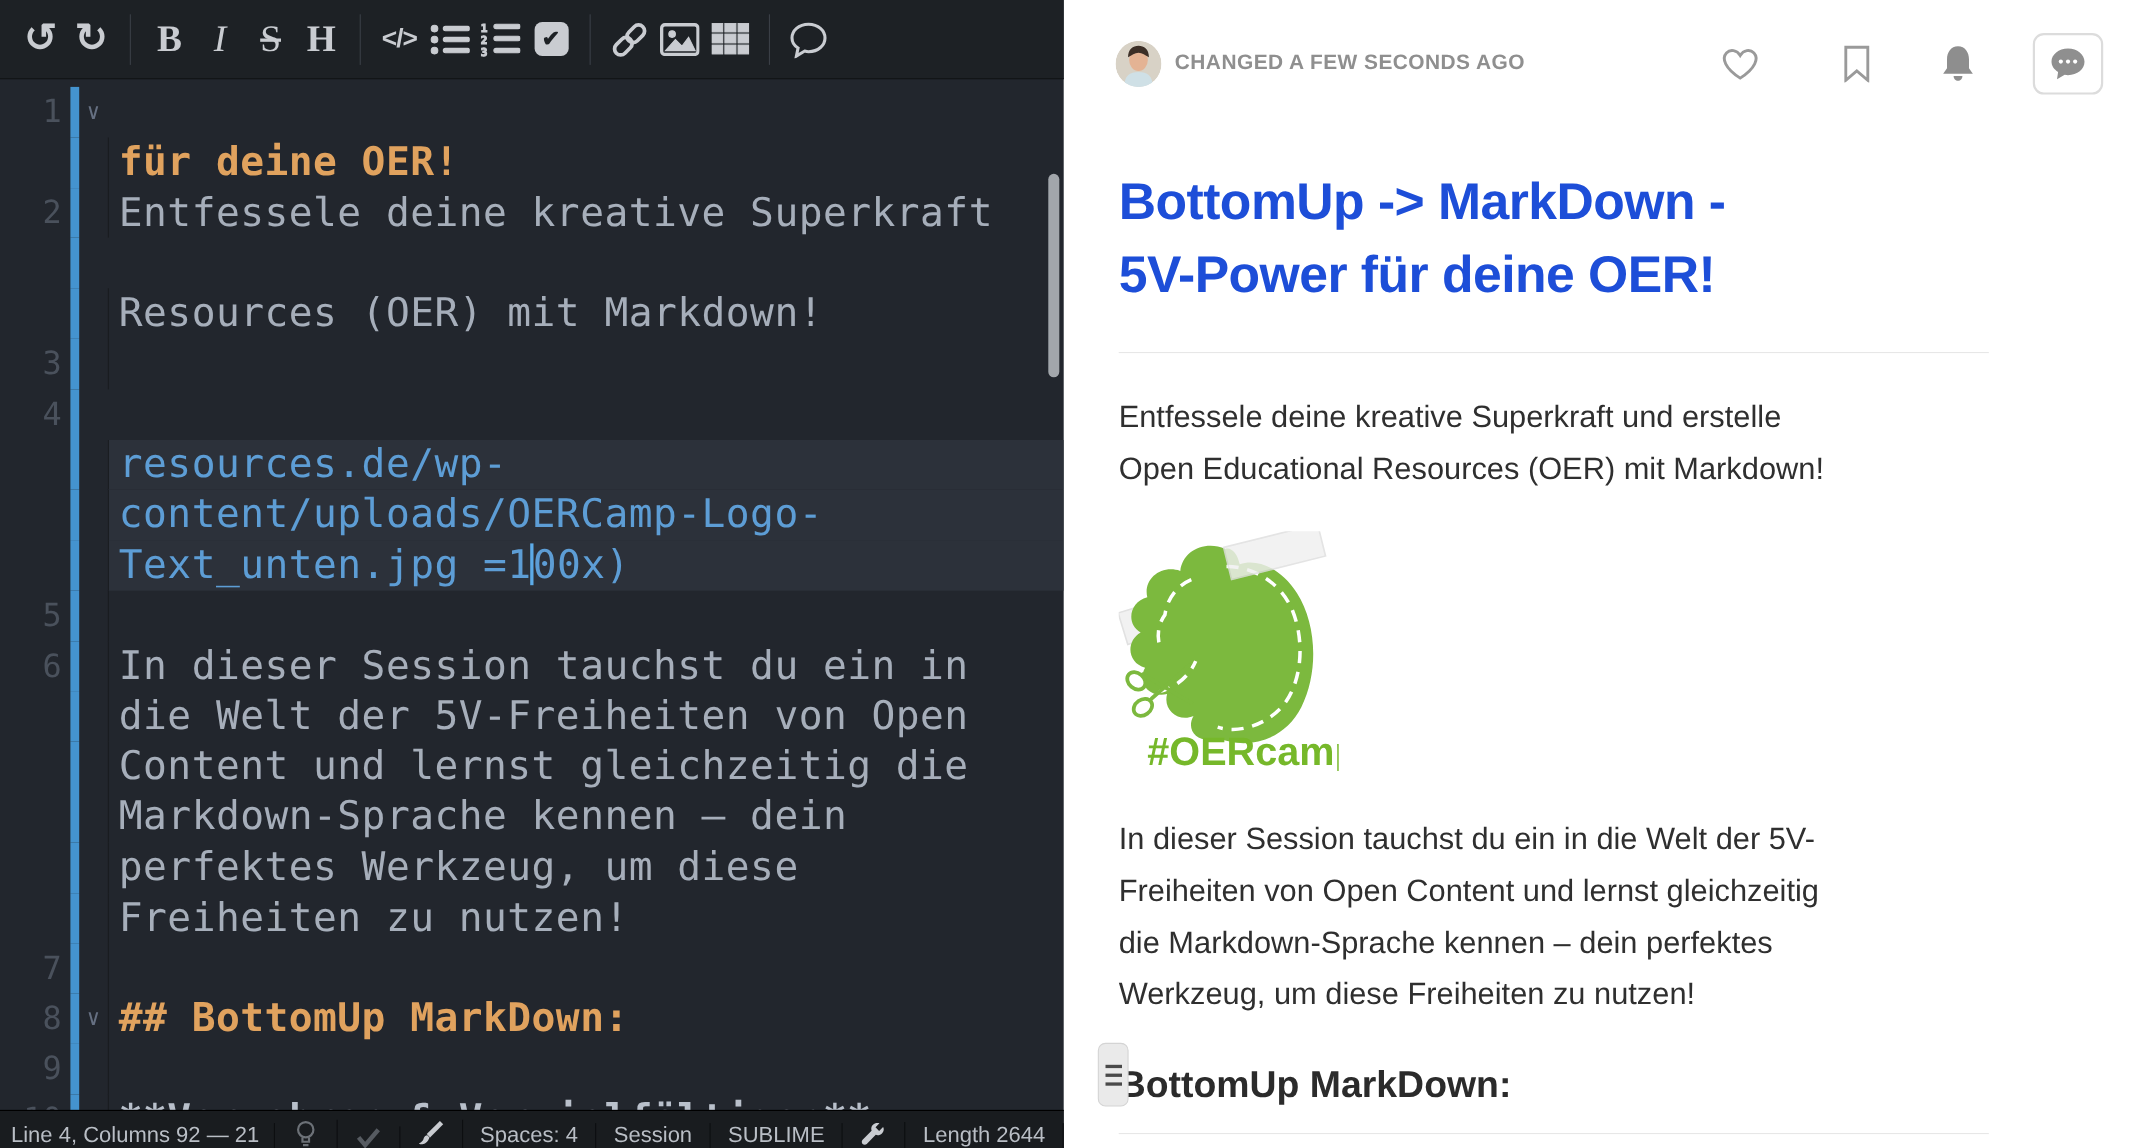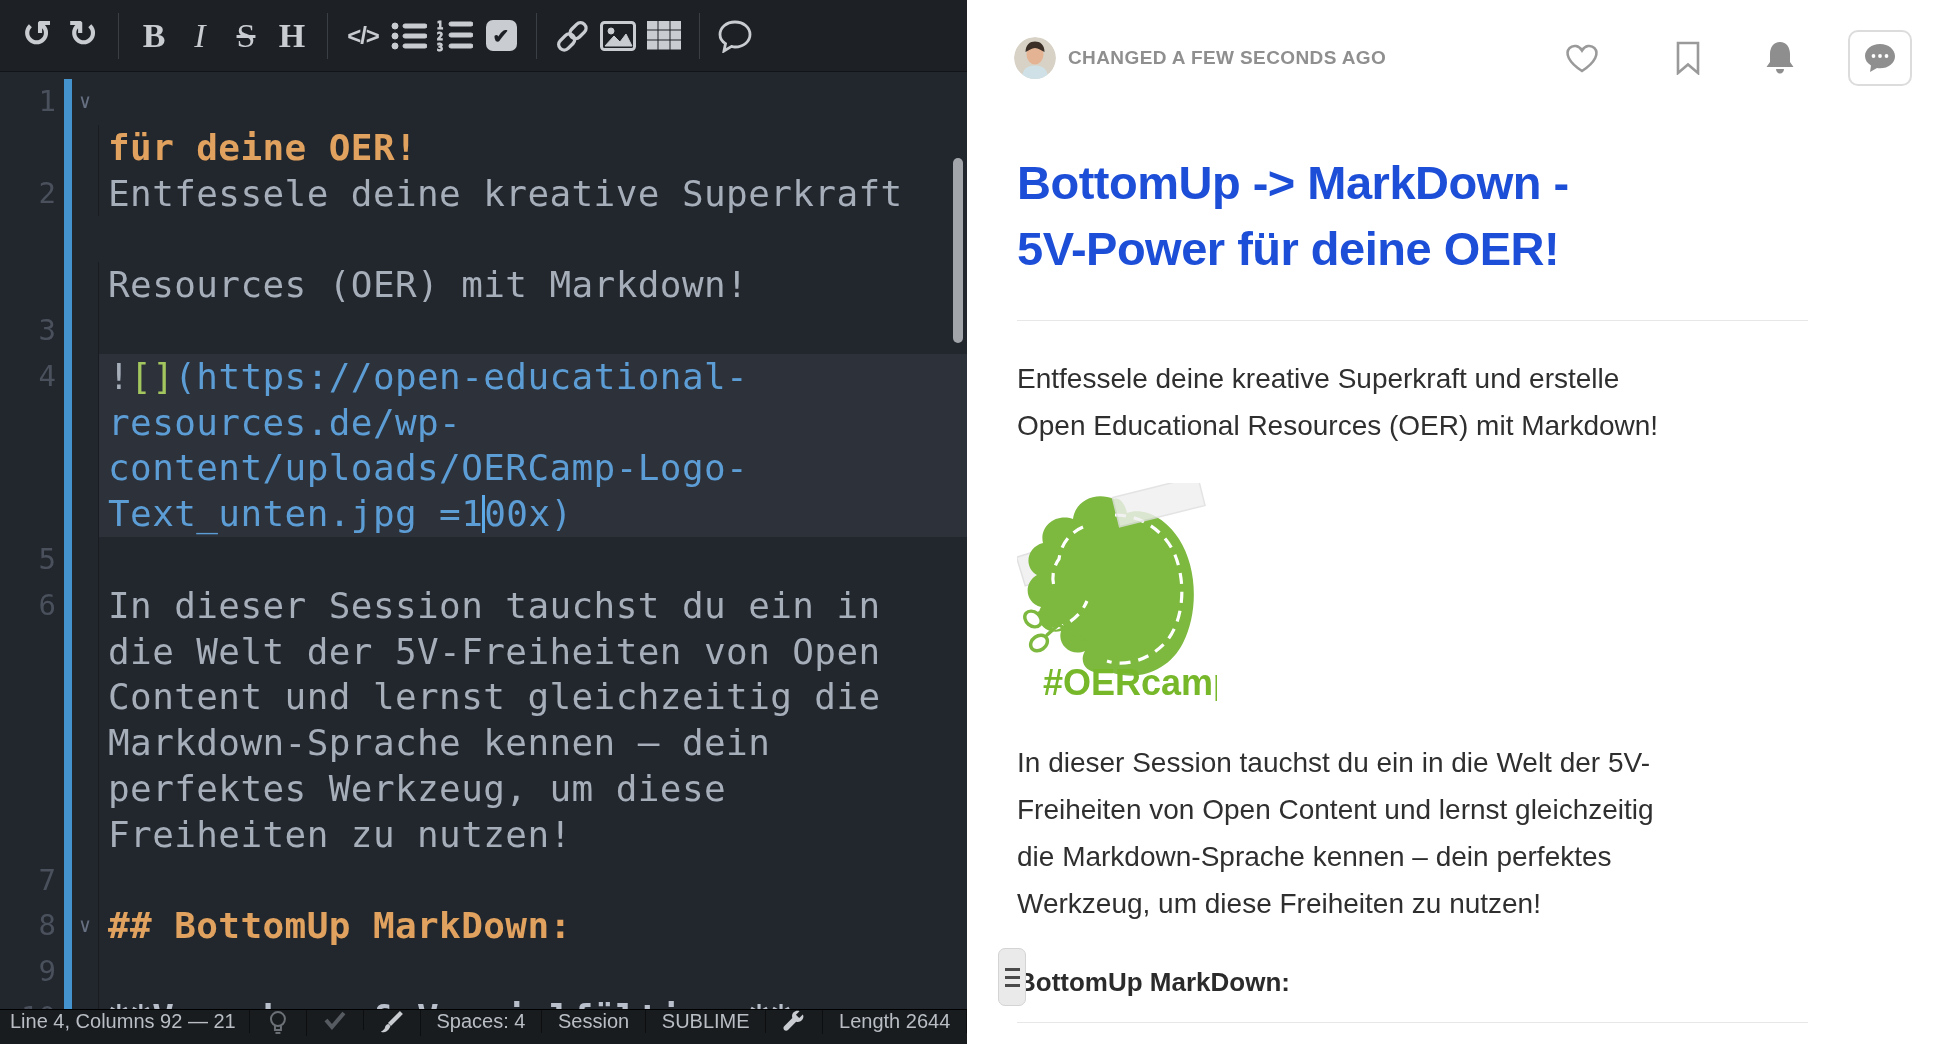--- a/index.html
+++ b/index.html
@@ -41,21 +41,21 @@
   .seg-bracket { color:#a3c65f; }
   .seg-strong  { color:#b9c0cb; font-weight:bold; }
   .caret { display:inline-block; width:3px; height:38px; background:#5cabe8;
            vertical-align:-7px; margin:0 -1px; }
   .scroll-thumb { position:absolute; right:4px; top:85px; width:10px; height:185px;
                   background:#b9bdc2; opacity:.85; border-radius:5px; }
 
   
   .statusbar { position:absolute; left:0; bottom:0; width:967px; height:35px;
                background:#191c1f; border-top:1px solid #000;
-               display:flex; align-items:flex-start; color:#b9bec5; font-size:20px; }
+               display:flex; align-items:flex-end; color:#b9bec5; font-size:20px; }
   .sb-seg { display:flex; align-items:center; justify-content:center;
             padding:0 16px; border-right:1px solid #0c0e10; white-space:nowrap;
             overflow:hidden; }
   .sb-pos { width:250px; justify-content:flex-start; padding-left:10px; flex:none; }
   .sb-ico svg { display:block; }
 
   
   .preview-pane { position:absolute; left:1000px; top:0; width:938px; height:744px;
                   background:#fff; }
   .preview-header { display:flex; align-items:center; padding:30px 26px 14px 14px; }
@@ -71,21 +71,21 @@
                  display:flex; align-items:center; justify-content:center; cursor:pointer; }
 
   .preview-content { padding:0 130px 0 17px; color:#2f2f2f; }
   .pv-title { font-size:47px; line-height:66px; font-weight:bold; color:#1d4ed8;
               margin-top:50px; padding-bottom:38px; border-bottom:1px solid #e7e7e7;
               white-space:pre-line; letter-spacing:-.5px; }
   .pv-p { font-size:28px; line-height:47px; white-space:pre-line; }
   .pv-p1 { margin-top:34px; }
   .pv-p2 { margin-top:38px; }
   .pv-logo { margin-top:34px; width:200px; height:218px; }
-  .pv-h2 { font-size:26px; font-weight:bold; color:#2b2b2b; margin-top:40px;
+  .pv-h2 { font-size:34px; font-weight:bold; color:#2b2b2b; margin-top:40px;
            padding-bottom:24px; border-bottom:1px solid #e7e7e7; }
 
   .drag-handle { position:absolute; left:998px; top:948px; width:28px; height:58px;
                  background:#eaeaea; border:1px solid #d4d4d4; border-radius:7px;
                  display:flex; flex-direction:column; align-items:center;
                  justify-content:center; gap:5px; cursor:col-resize; z-index:5; }
   .drag-handle i { display:block; width:15px; height:3px; background:#4a4a4a; }
 </style>
 </head>
 <body>
@@ -201,21 +201,20 @@
         <div class="row">
           <div class="ln">3</div>
           <div class="strip"></div>
           <div class="fold"></div>
           <div class="code-text"></div>
         </div>
         <div class="row active">
           <div class="ln">4</div>
           <div class="strip"></div>
           <div class="fold"></div>
-          <div class="code-text"><span class="seg-plain">!</span><span class="seg-bracket">[]</span><span class="seg-url">(https://open-educational-</span></div>
         </div>
         <div class="row active">
           <div class="ln"></div>
           <div class="strip"></div>
           <div class="fold"></div>
           <div class="code-text"><span class="seg-url">resources.de/wp-</span></div>
         </div>
         <div class="row active">
           <div class="ln"></div>
           <div class="strip"></div>

